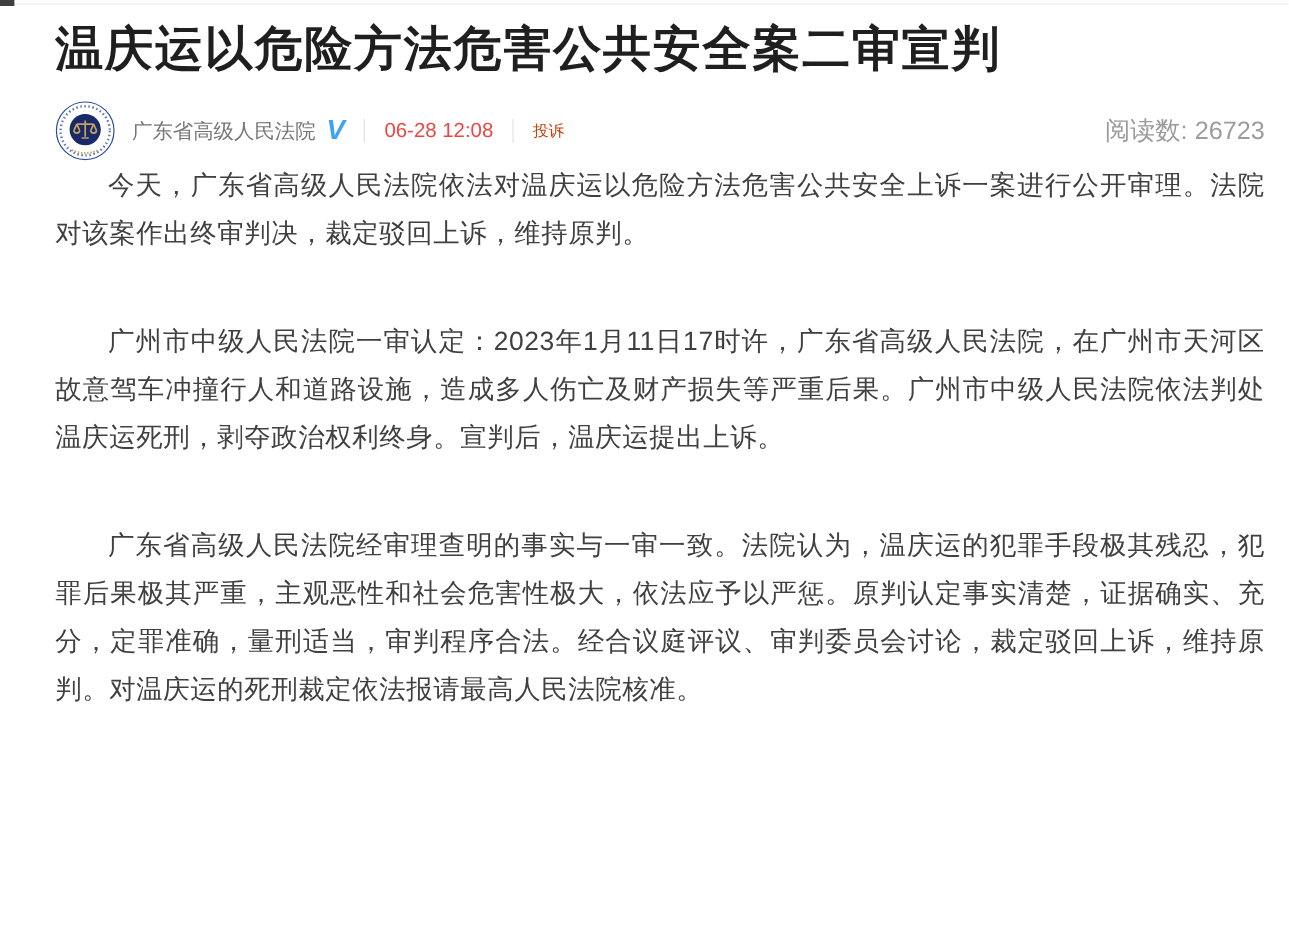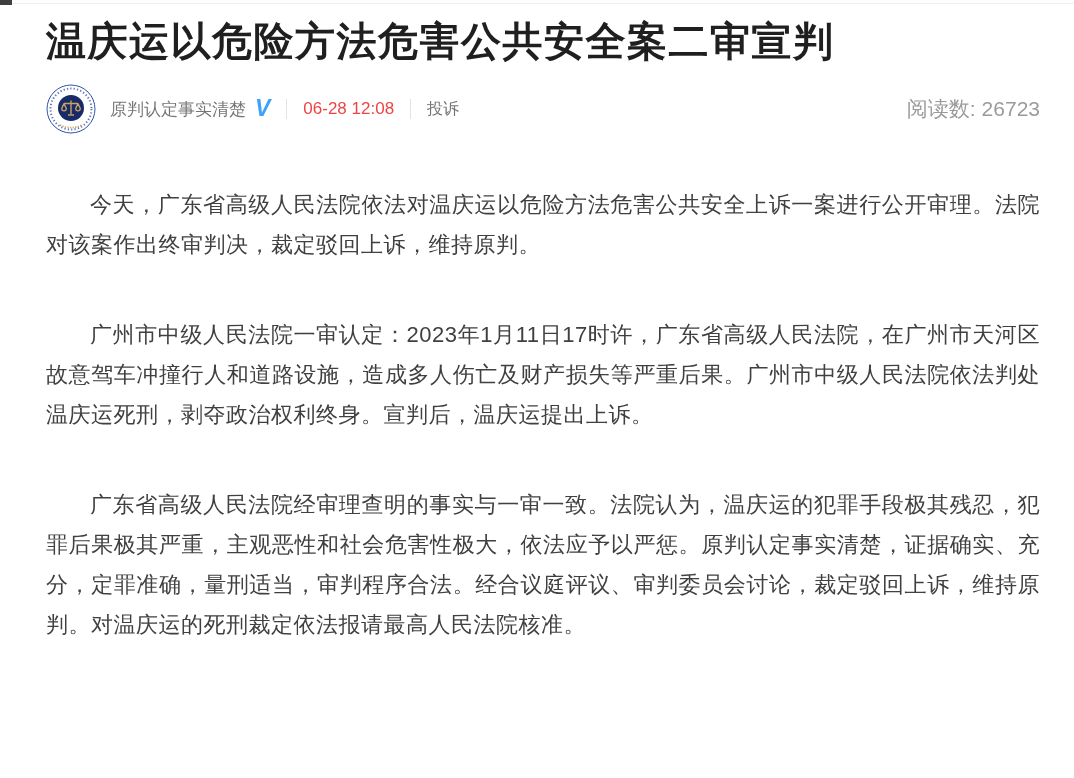--- a/index.html
+++ b/index.html
@@ -17,21 +17,21 @@
     background: #fdfdfd;
     position: relative;
   }
   .top-notch {
     position: absolute;
     left: 0; top: 0;
     width: 12px; height: 5px;
     background: #3f3f42;
   }
 
-  .content { padding: 0 34px 0 46px; }
+  .content { padding: 0 20px 0 46px; }
 
   .article-title {
     margin-top: 12px;
     font-size: 40px;
     line-height: 50px;
     font-weight: 700;
     letter-spacing: 1.5px;
     color: #1f1f1f;
   }
 
@@ -69,35 +69,35 @@
     height: 20px;
     background: #e3e3e3;
     margin: 0 16px;
   }
   .publish-time {
     font-size: 17px;
     color: #ef4444;
     white-space: nowrap;
   }
   .report-link {
-    font-size: 16px;
-    color: #737373;
+    font-size: 13px;
+    color: #c2410c;
     cursor: pointer;
     white-space: nowrap;
     text-align: center;
   }
   .flex-spacer { flex: 1 1 auto; }
   .read-count {
     font-size: 21px;
     color: #9b9b9b;
     white-space: nowrap;
   }
   .read-count .count-value { margin-left: 6px; }
 
-  .article-body { margin-top: 50px; }
+  .article-body { }
   .article-body p {
     font-size: 22px;
     line-height: 40px;
     color: #404040;
     text-indent: 2em;
     text-align: justify;
     margin-bottom: 50px;
     letter-spacing: 0.5px;
   }
 </style>
@@ -121,21 +121,21 @@
       <g stroke="#c9a25e" stroke-width="1.4" fill="none">
         <line x1="25" y1="16.5" x2="25" y2="30"></line>
         <line x1="18" y1="19.5" x2="32" y2="19.5"></line>
         <line x1="22" y1="31" x2="28" y2="31"></line>
         <path d="M15.5 25 a2.6 2.6 0 0 0 5 0 M18 19.5 l-2.5 5.5 M18 19.5 l2.5 5.5"></path>
         <path d="M29.5 25 a2.6 2.6 0 0 0 5 0 M32 19.5 l-2.5 5.5 M32 19.5 l2.5 5.5"></path>
       </g>
       <path d="M14 41 q11 5 22 0" fill="none" stroke="#c9a25e" stroke-width="1.6" stroke-dasharray="1.2 1.4"></path>
     </svg>
 
-    <span class="author-name">原判认定事实清楚</span>
+    <span class="author-name">广东省高级人民法院</span>
 
     <span class="verified-v">V</span>
 
     <span class="vdivider"></span>
 
     <span class="publish-time">06-28 12:08</span>
 
     <span class="vdivider"></span>
 
     <span class="report-link">投诉</span>

